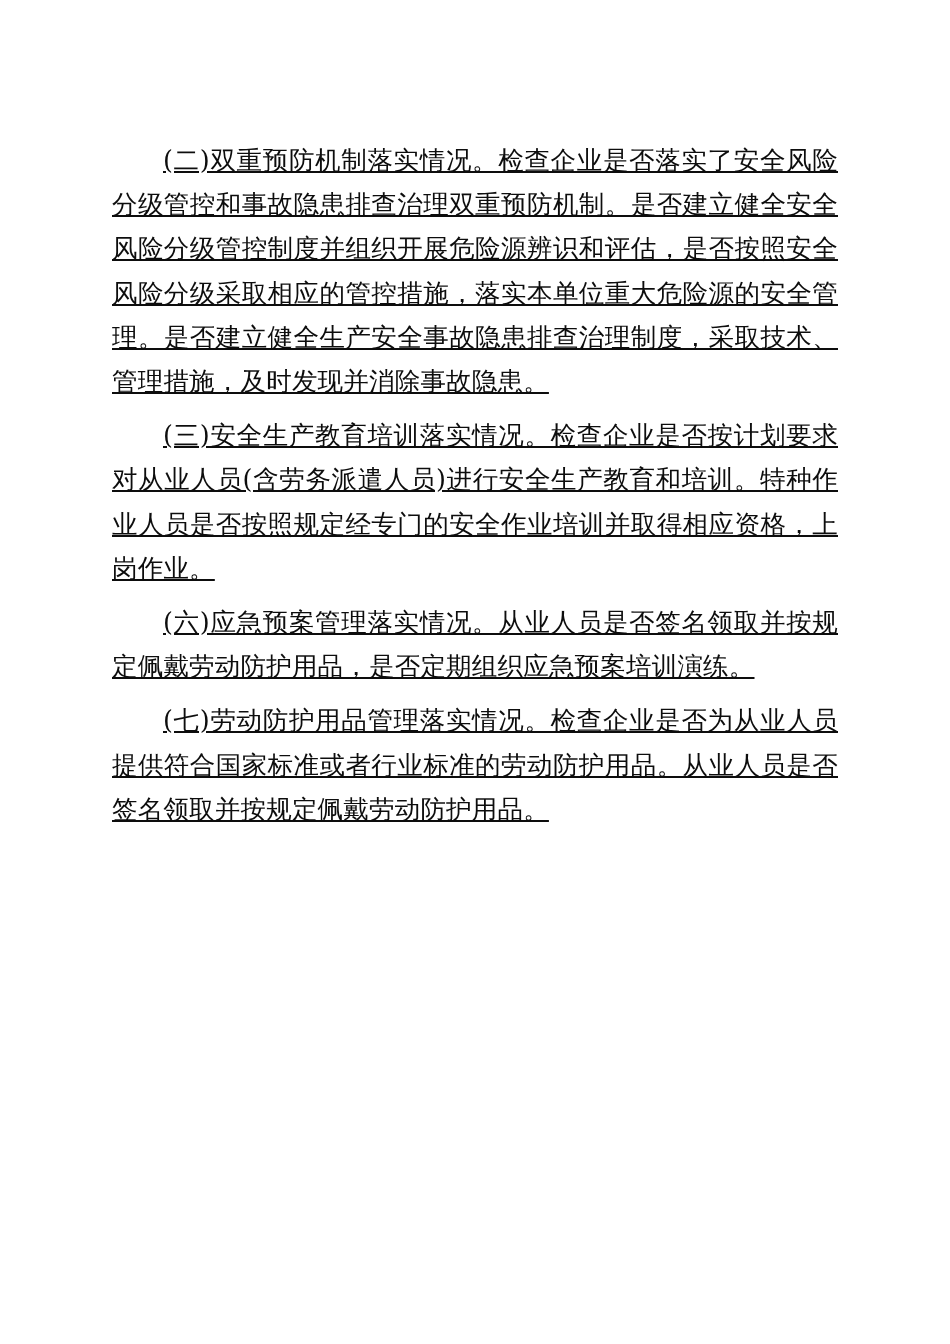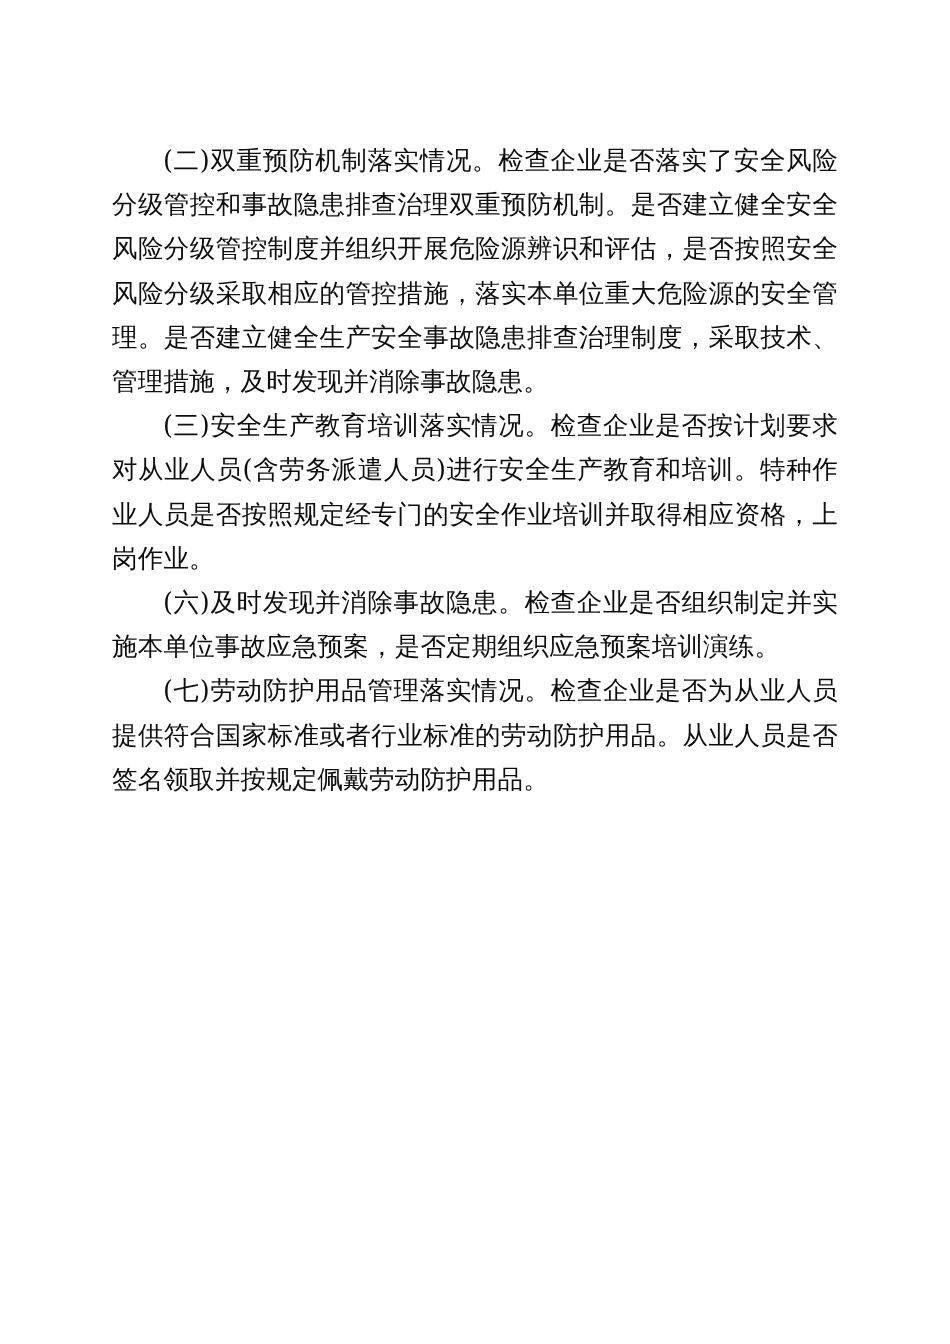--- a/index.html
+++ b/index.html
@@ -13,43 +13,44 @@
     font-family: "DejaVu Serif", "Liberation Serif", serif;
     color: #0d0d0d;
   }
   .page {
     position: relative;
     width: 950px;
     height: 1344px;
     box-sizing: border-box;
     padding: 138px 112px 70px 112px;
     background: #ffffff;
+    text-decoration: underline;
   }
   .doc-body {
     font-size: 25.5px;
     line-height: 44.2px;
     text-align: justify;
     text-justify: inter-ideograph;
     letter-spacing: 0.2px;
   }
   .para {
     margin: 0;
     text-indent: 2em;
     text-align: justify;
     text-justify: inter-ideograph;
   }
   .para + .para {
-    margin-top: 0px;
+    margin-top: 10px;
   }
   
 </style>
 </head>
 <body>
 
 <div class="page">
   <div class="doc-body">
     <p class="para">(二)双重预防机制落实情况。检查企业是否落实了安全风险分级管控和事故隐患排查治理双重预防机制。是否建立健全安全风险分级管控制度并组织开展危险源辨识和评估，是否按照安全风险分级采取相应的管控措施，落实本单位重大危险源的安全管理。是否建立健全生产安全事故隐患排查治理制度，采取技术、管理措施，及时发现并消除事故隐患。</p>
     <p class="para">(三)安全生产教育培训落实情况。检查企业是否按计划要求对从业人员(含劳务派遣人员)进行安全生产教育和培训。特种作业人员是否按照规定经专门的安全作业培训并取得相应资格，上岗作业。</p>
-    <p class="para">(六)及时发现并消除事故隐患。检查企业是否组织制定并实施本单位事故应急预案，是否定期组织应急预案培训演练。</p>
+    <p class="para">(六)应急预案管理落实情况。从业人员是否签名领取并按规定佩戴劳动防护用品，是否定期组织应急预案培训演练。</p>
     <p class="para">(七)劳动防护用品管理落实情况。检查企业是否为从业人员提供符合国家标准或者行业标准的劳动防护用品。从业人员是否签名领取并按规定佩戴劳动防护用品。</p>
 
   </div>
 </div>
 
 </body></html>

